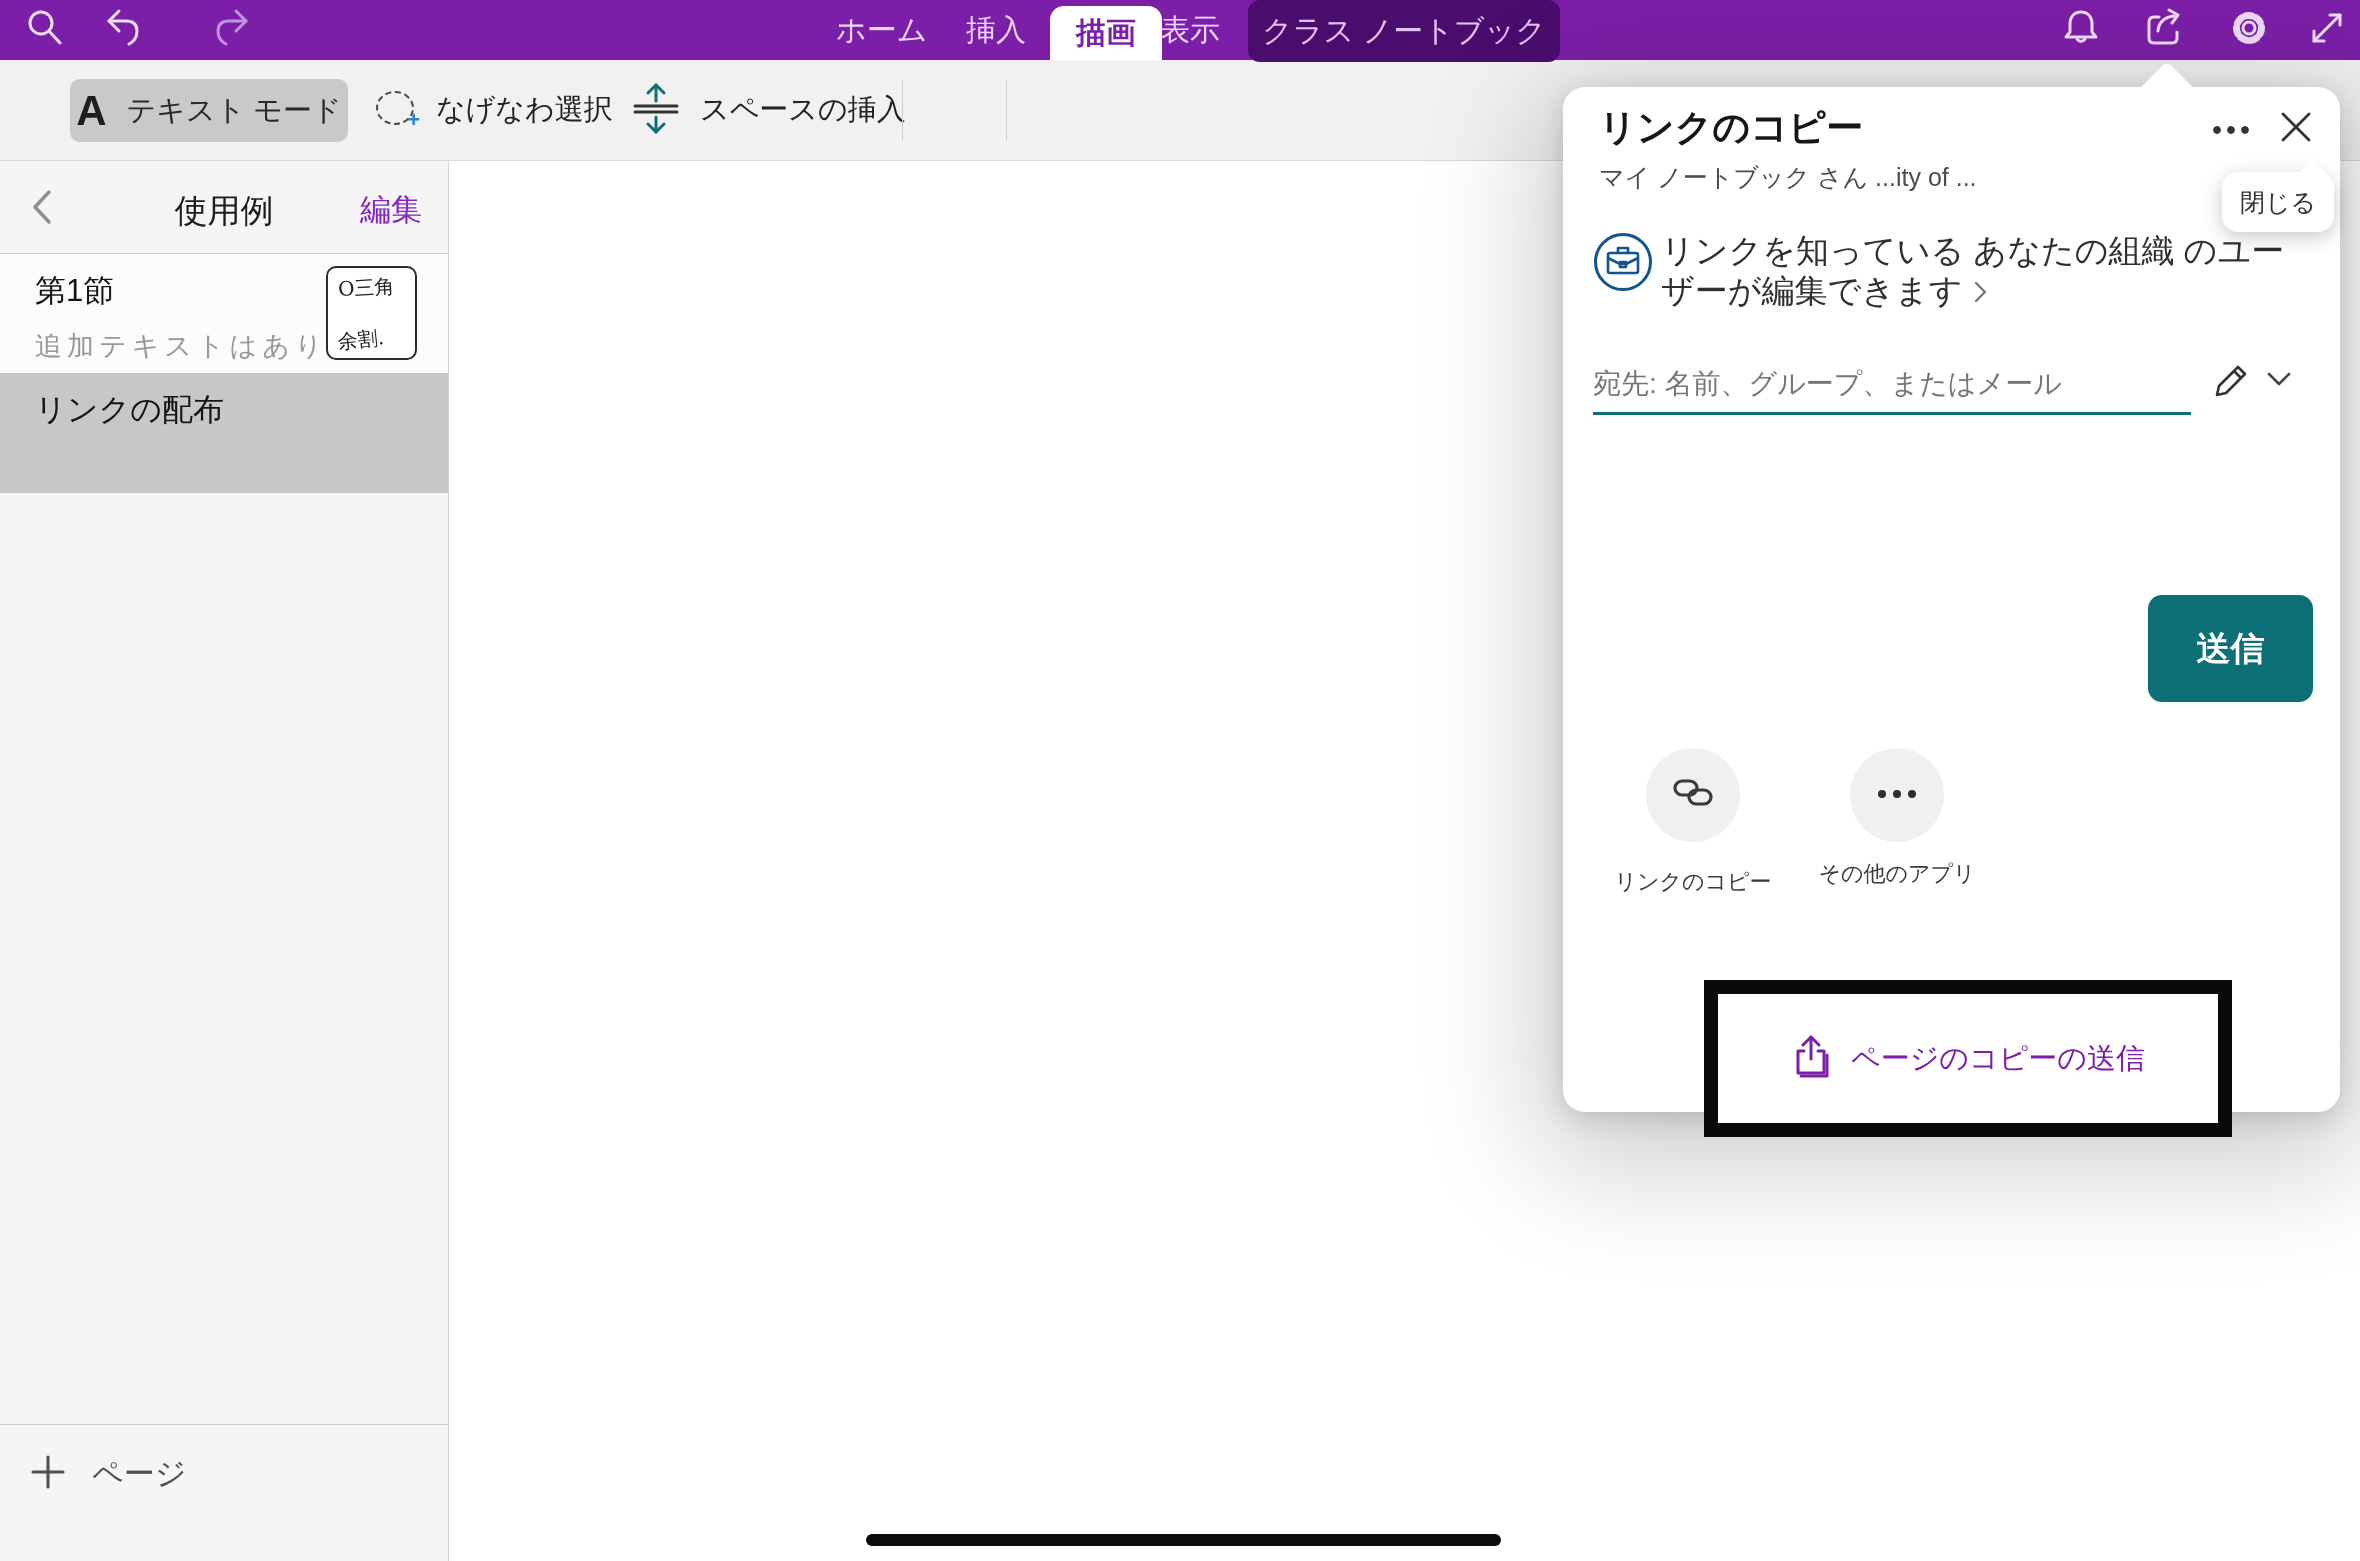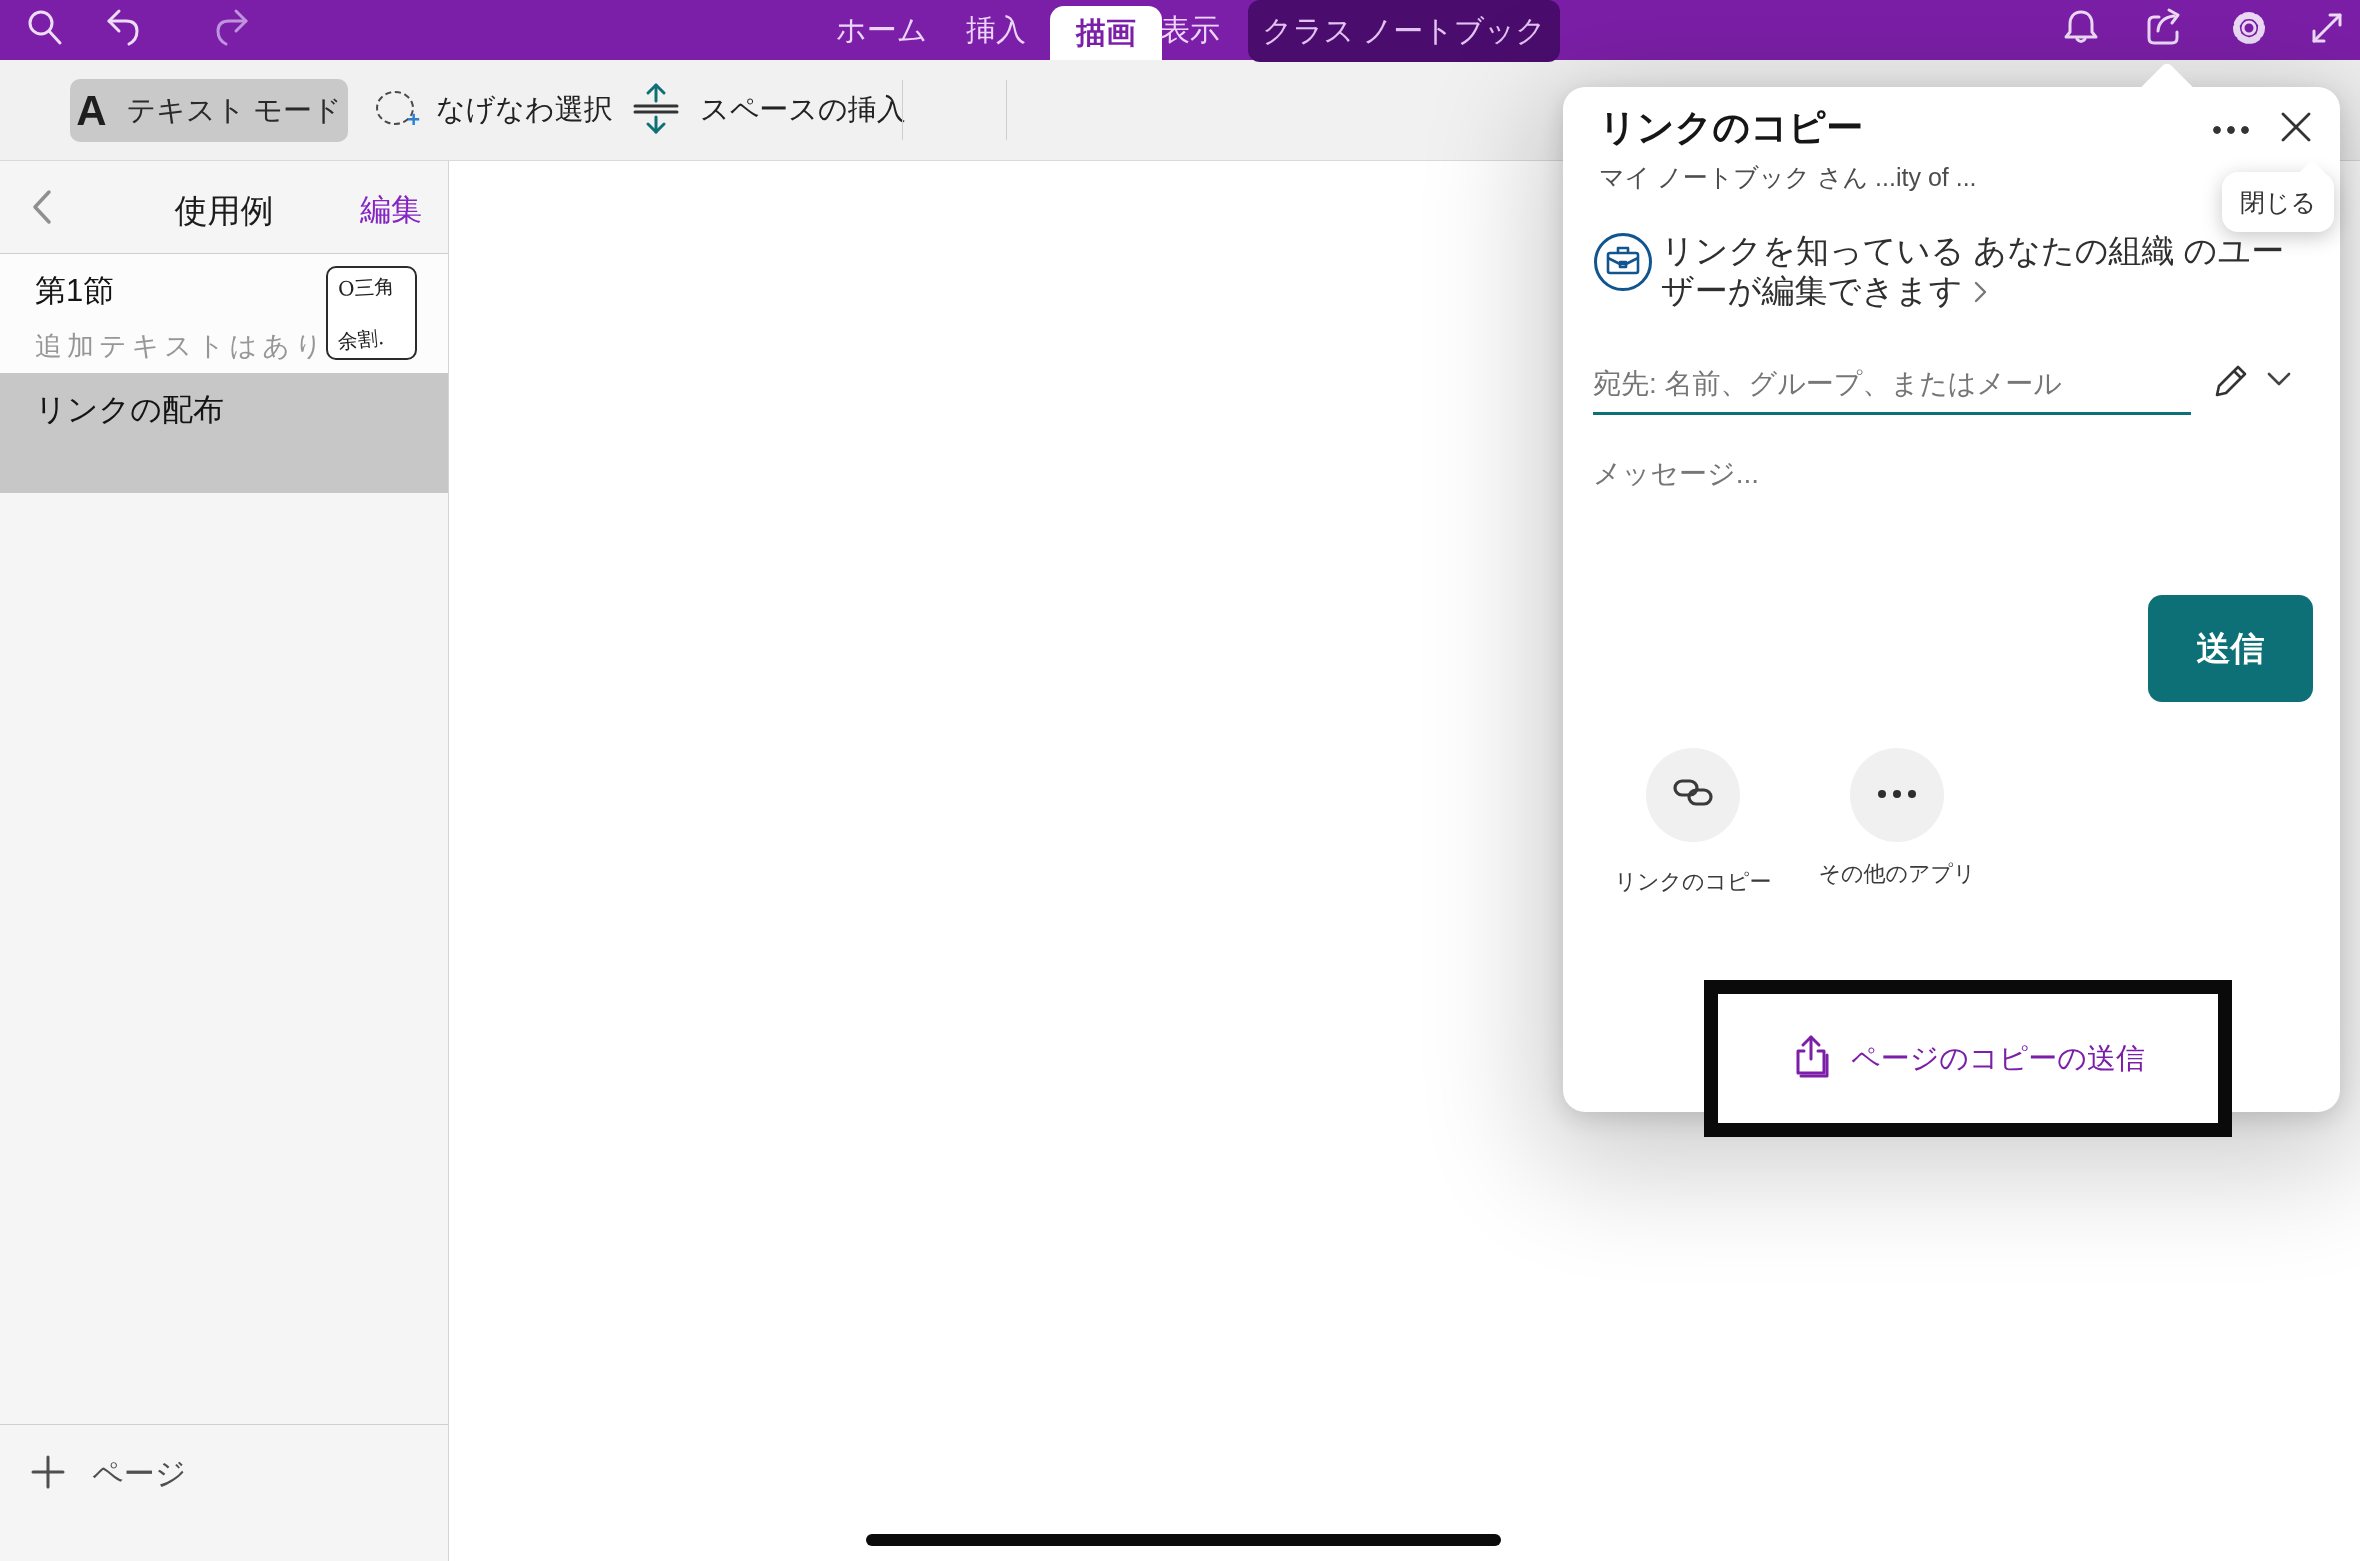--- a/index.html
+++ b/index.html
@@ -358,21 +358,20 @@
       </span>
     </div>
     <div class="to-chevron">
       <span>
         <svg width="28" height="20" viewBox="0 0 28 20" fill="none" stroke="#444" stroke-width="2.6" stroke-linecap="round" stroke-linejoin="round">
             <polyline points="4,5 14,15 24,5"></polyline>
           </svg>
       </span>
     </div>
 
-    <input class="msg-input" type="text" placeholder="メッセージ..." style="">
 
     <button class="send-btn">送信</button>
 
     <div class="circle-btn c1">
       <span>
         <svg width="42" height="40" viewBox="0 0 42 40" fill="none" stroke="#3a3a3a" stroke-width="3.2">
           <rect x="3" y="8" width="22" height="14" rx="7"></rect>
           <rect x="17" y="17" width="22" height="14" rx="7"></rect>
         </svg>
       </span>

